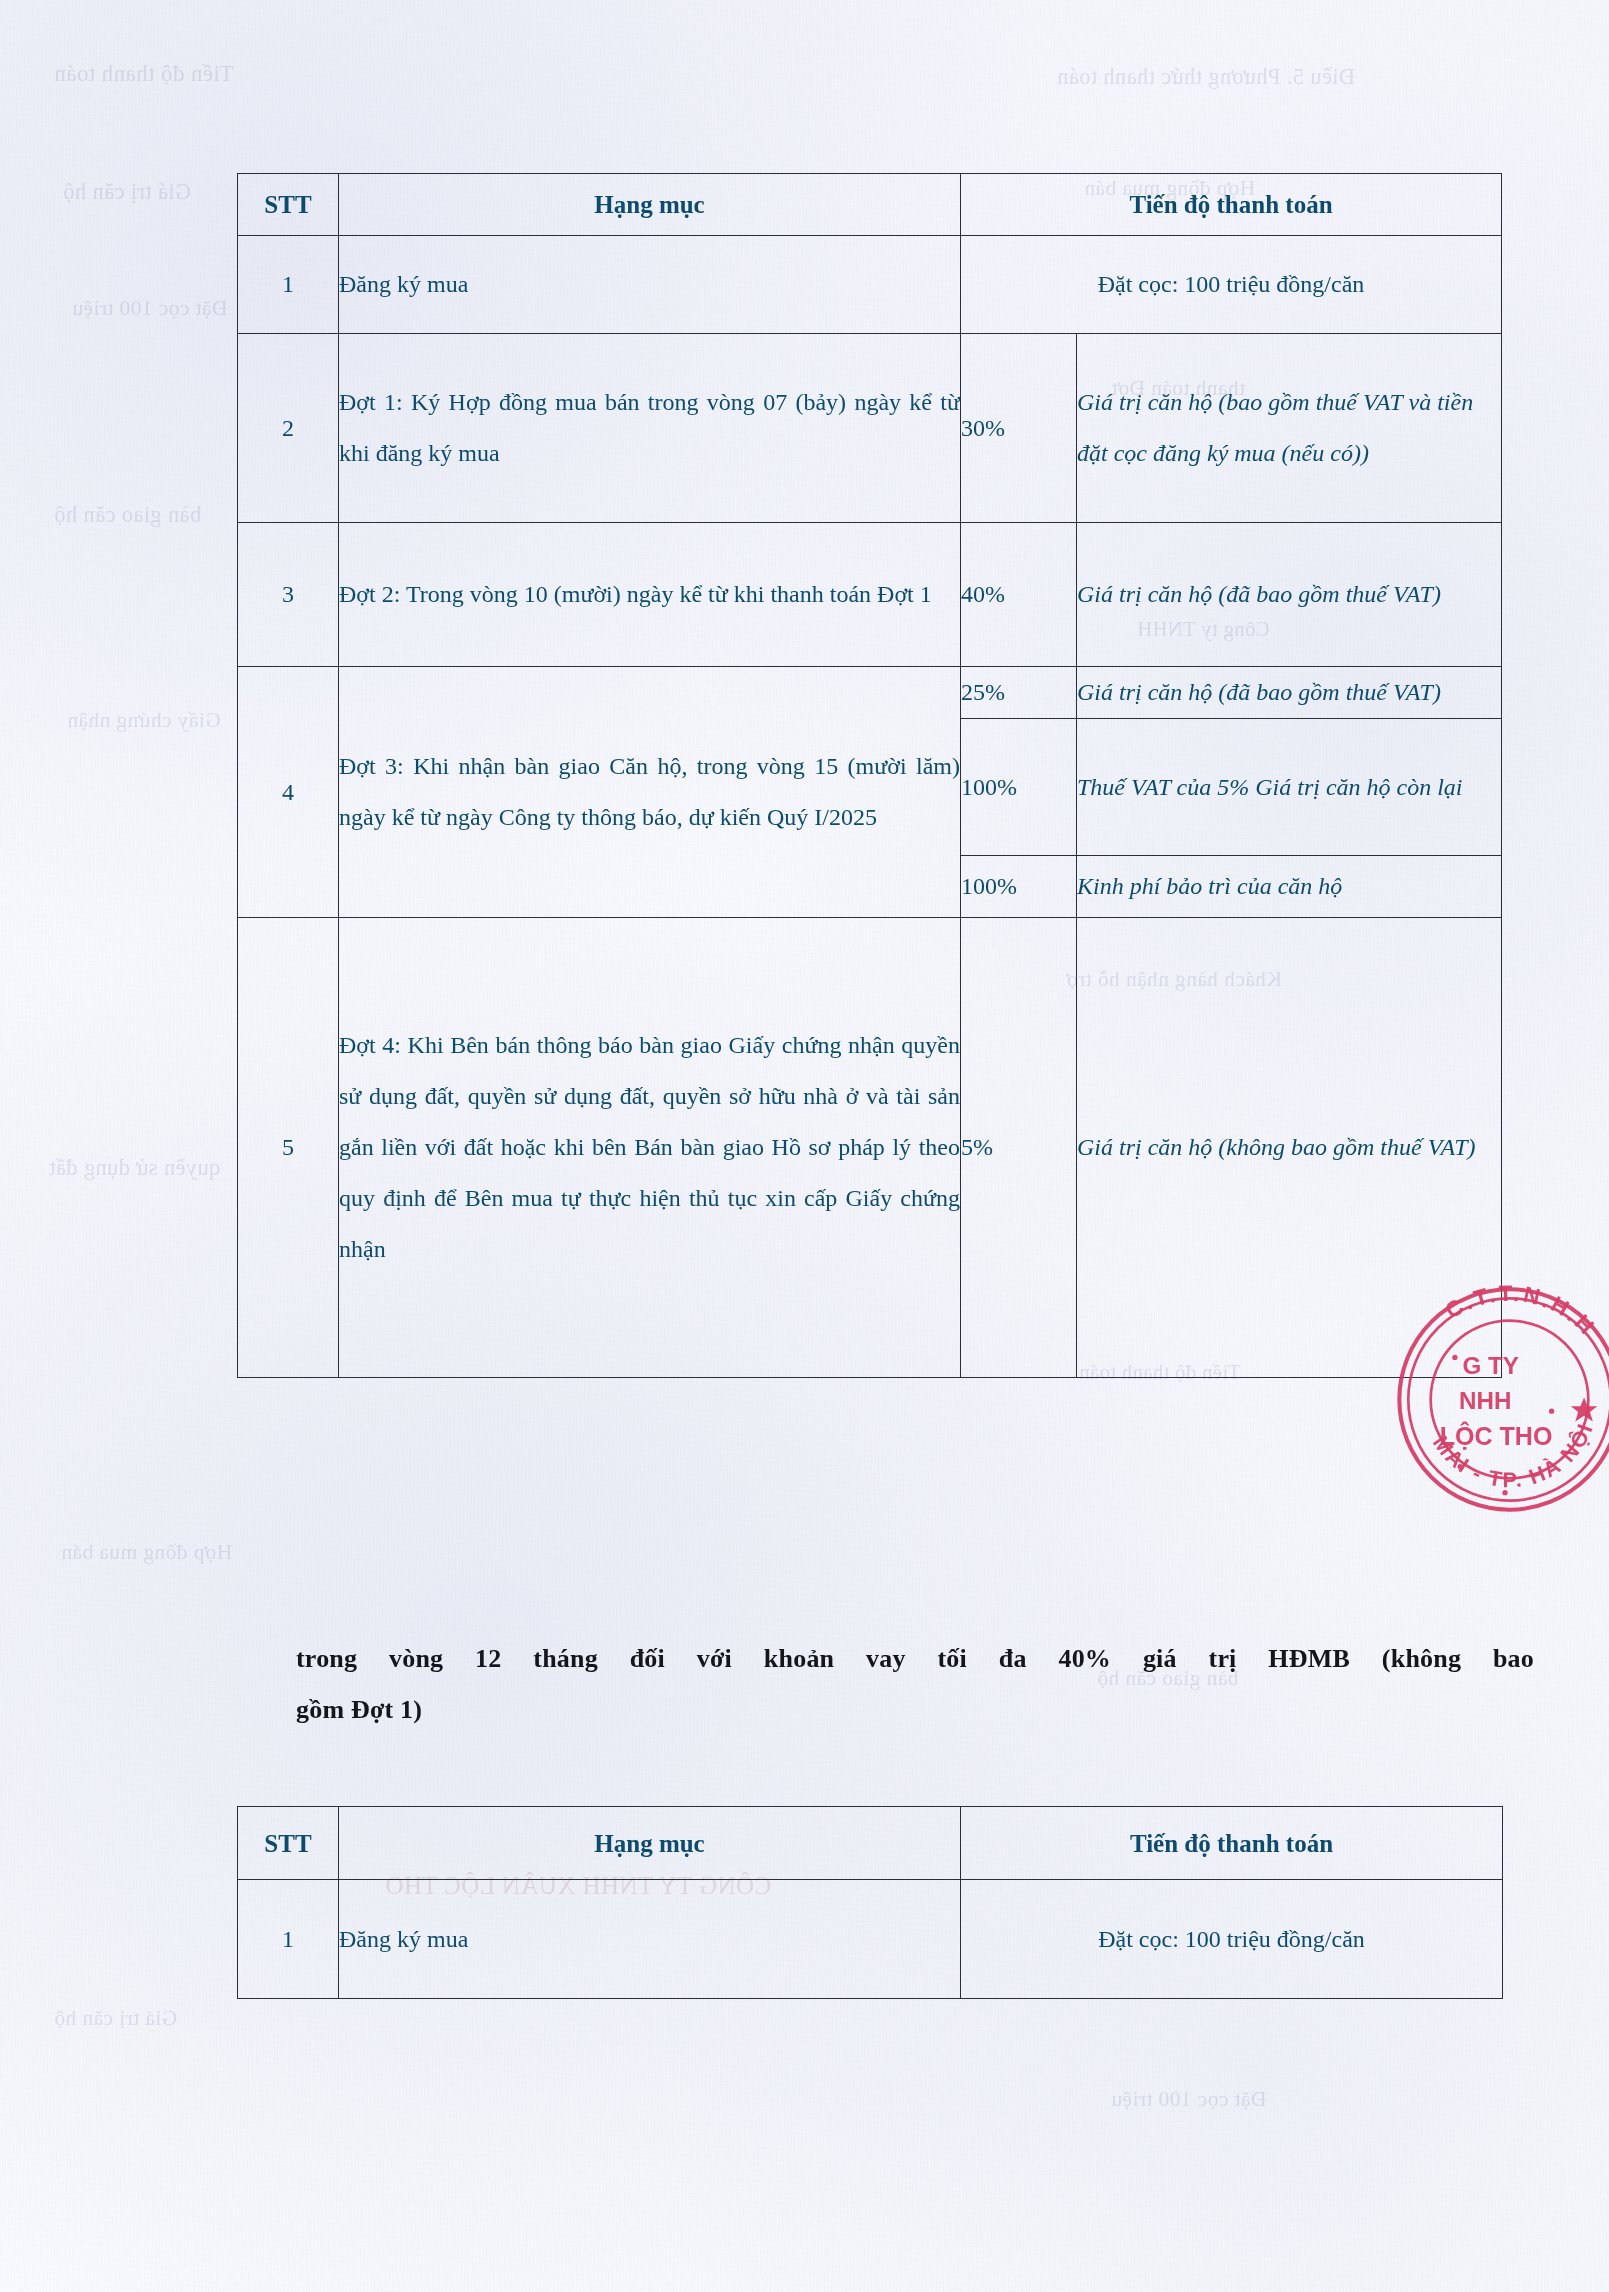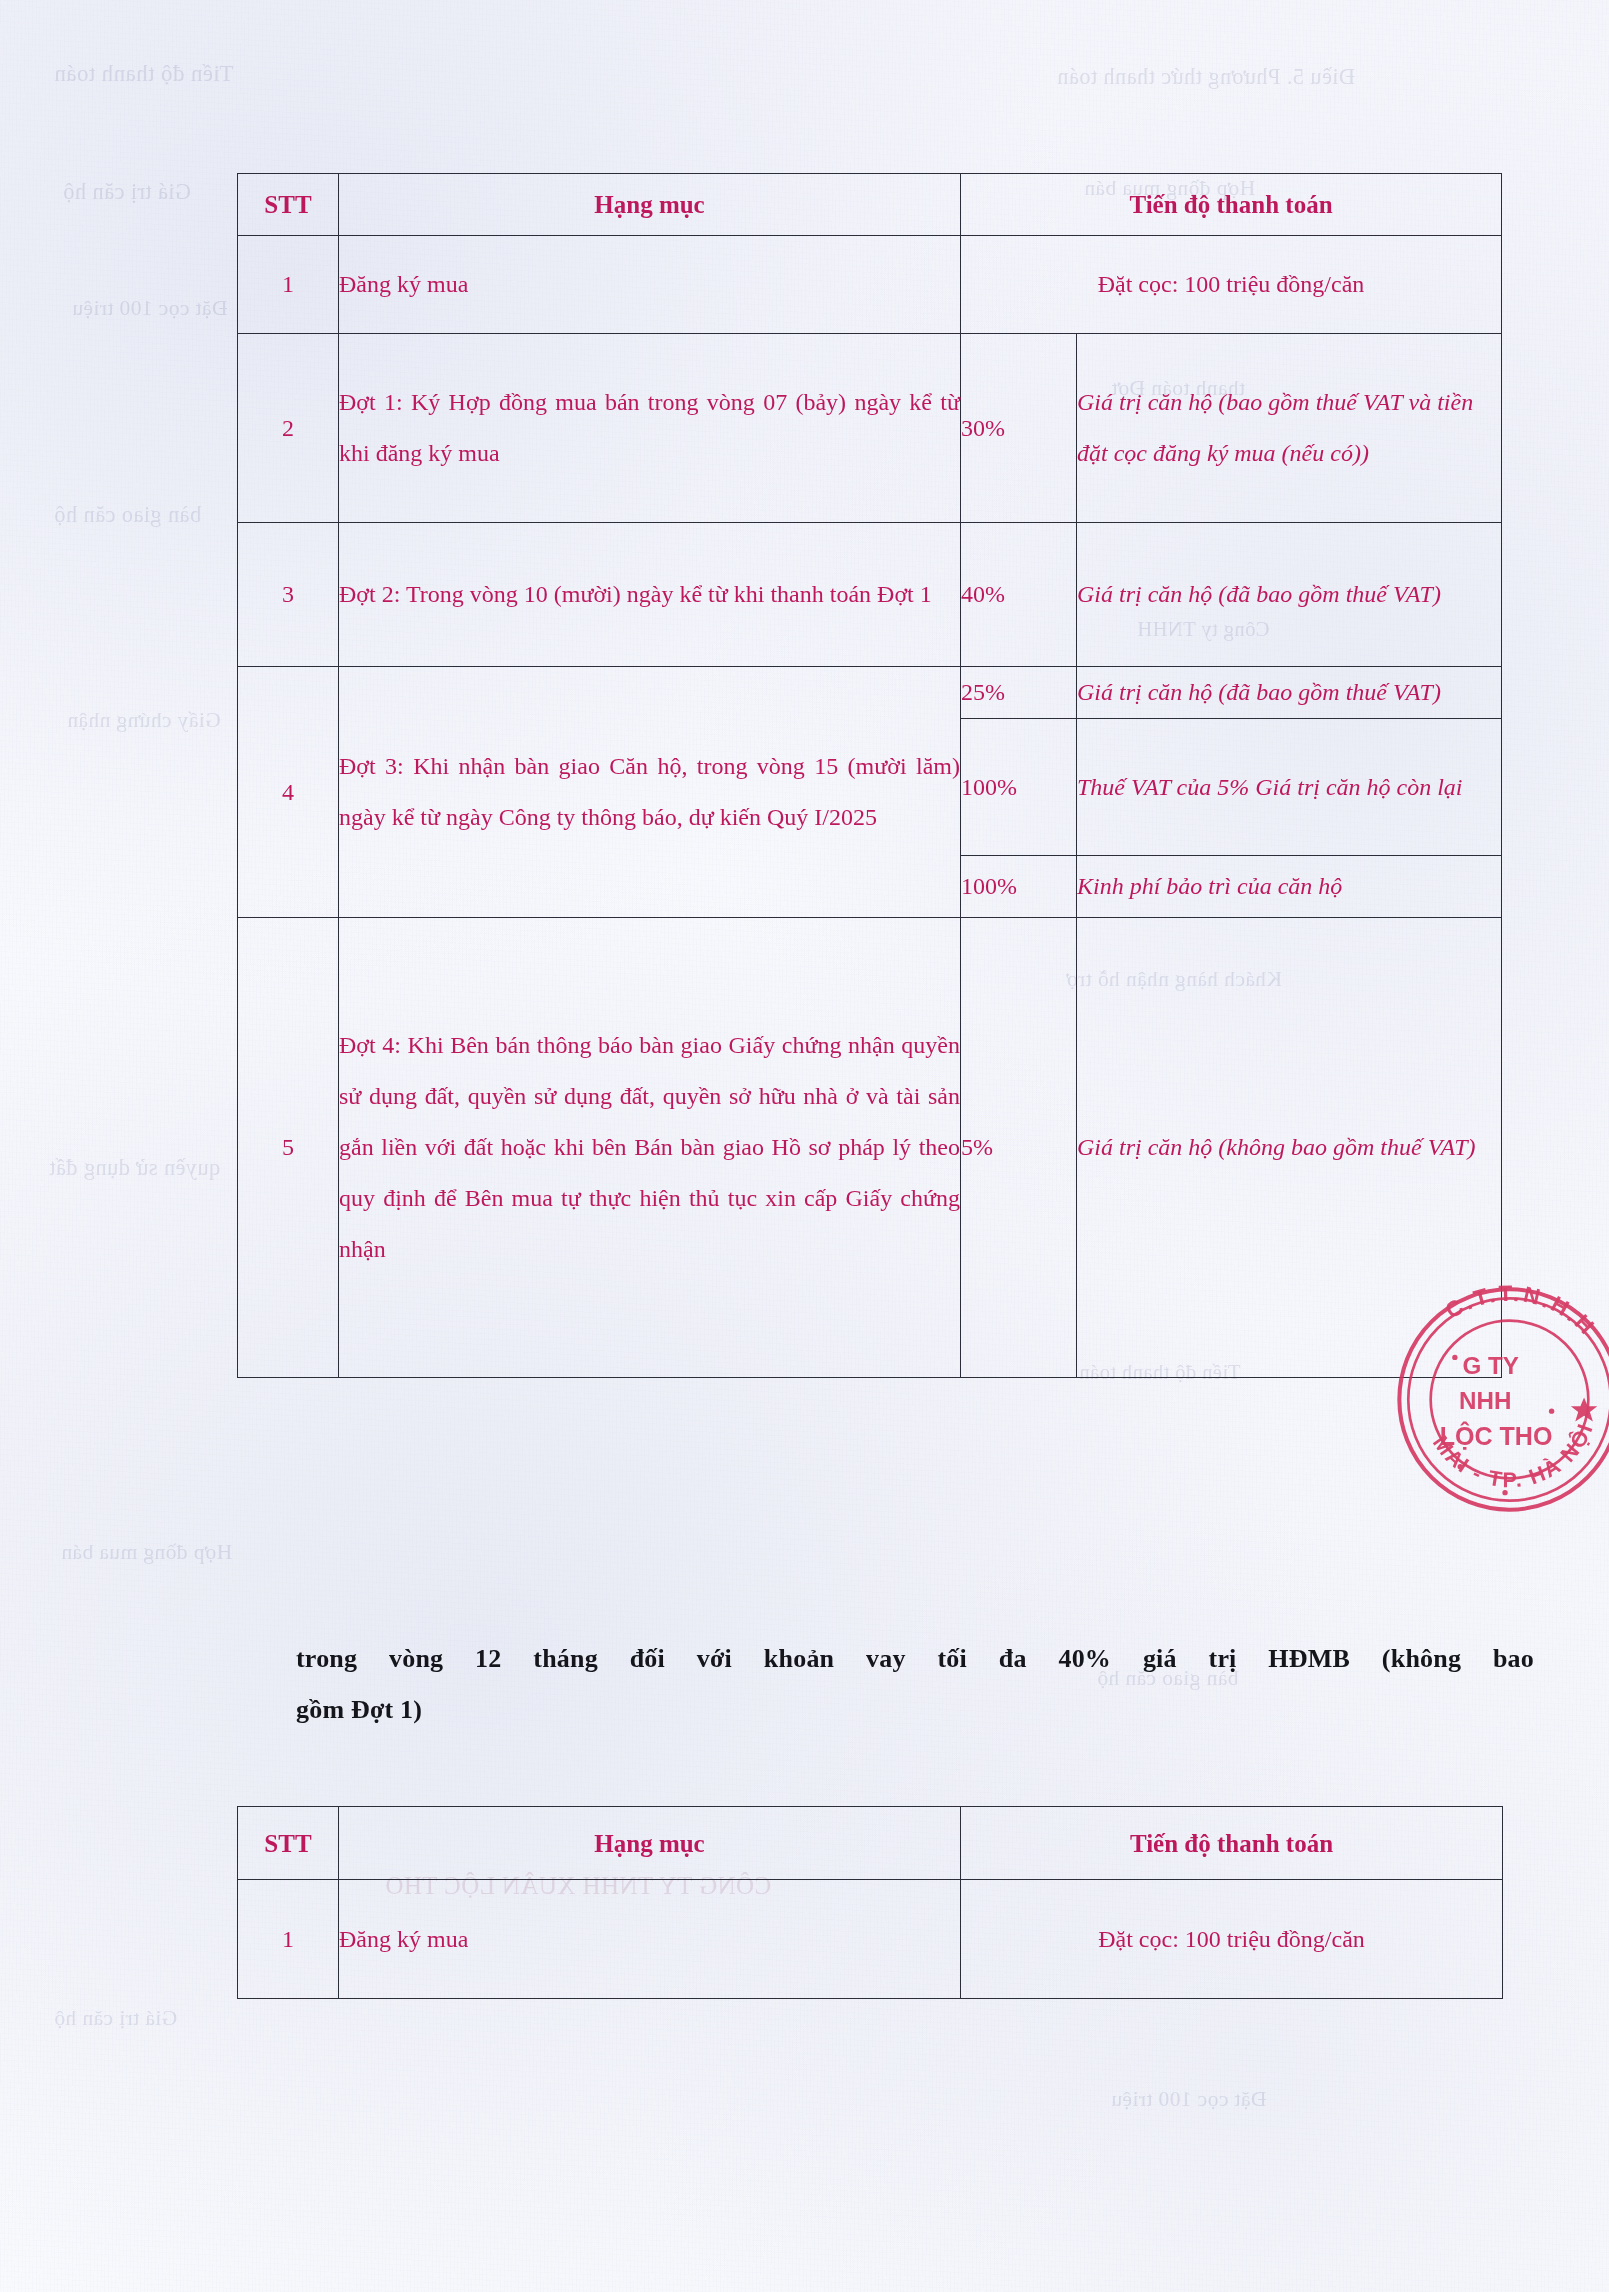--- a/index.html
+++ b/index.html
@@ -79,21 +79,21 @@
     table-layout: fixed;
     background: transparent;
   }
   table.doc td, table.doc th {
     border: 1.3px solid #2b2d38;
     padding: 0;
     vertical-align: middle;
     font-weight: 400;
     font-size: 24px;
     line-height: 51px;
-    color: #be185d;
+    color: #0c4a6e;
   }
   table.doc th {
     font-weight: 700;
     text-align: center;
     font-size: 25px;
   }
   .cell-pad { padding: 9px 12.5px; }
   .c-num { text-align: center; }
   .c-pct { }
   .c-just {

